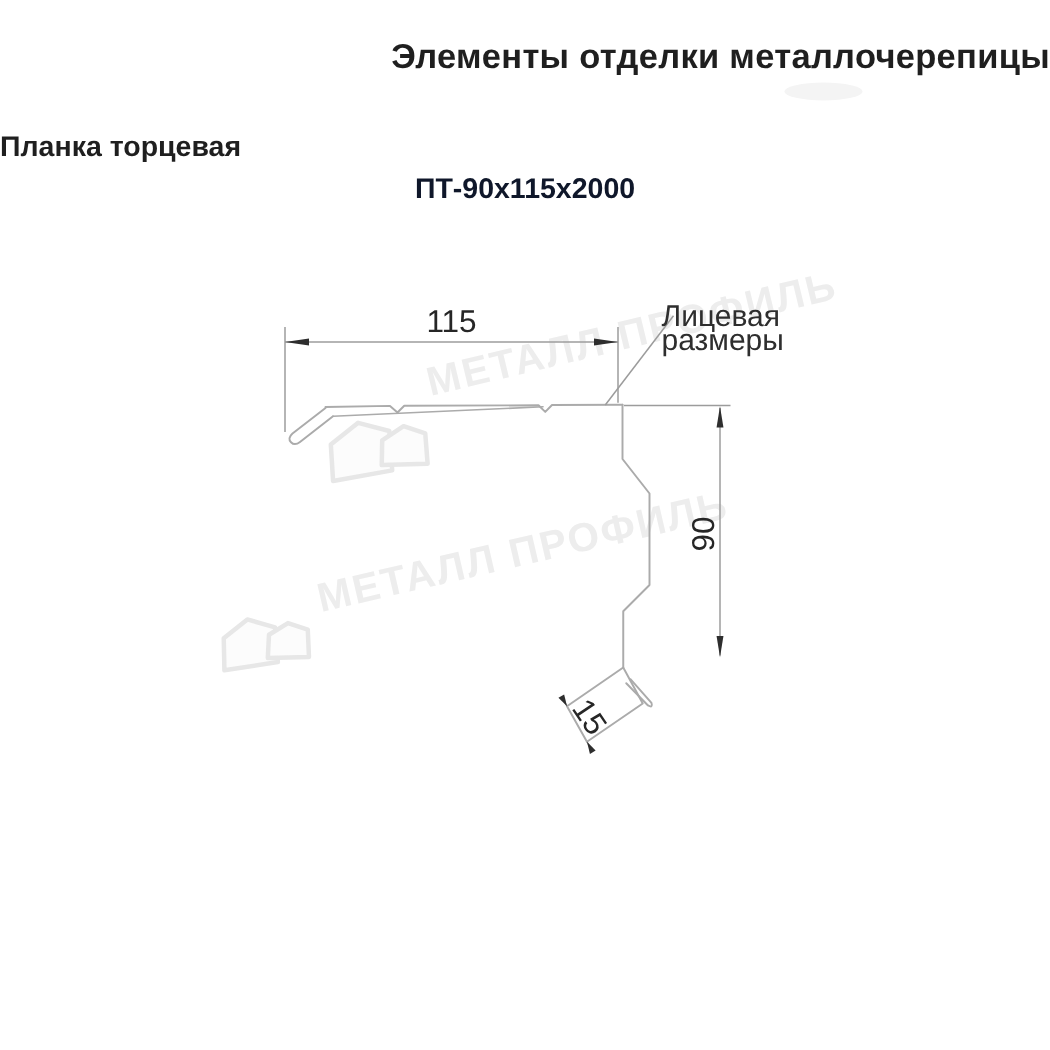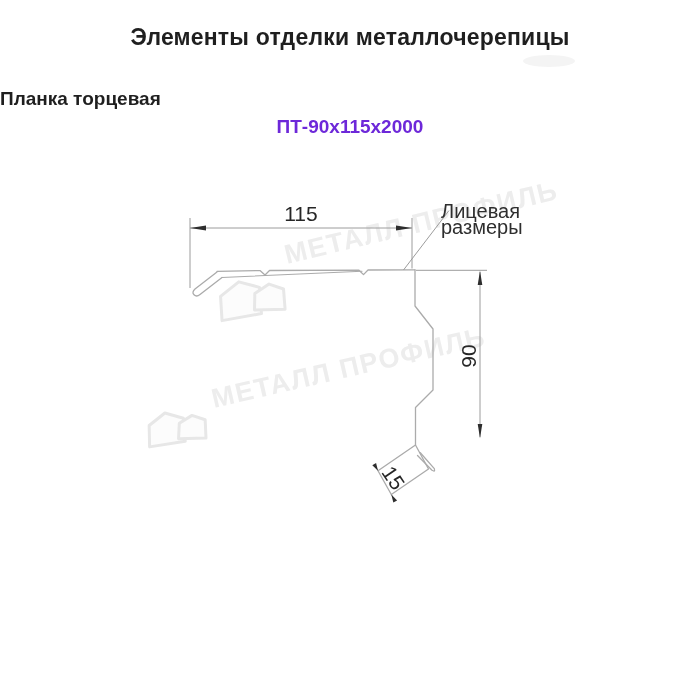--- a/index.html
+++ b/index.html
@@ -1,30 +1,30 @@
 <!DOCTYPE html>
 <html><head>
 <meta charset="utf-8">
 <style>
   html,body{margin:0;padding:0;background:#fff;}
   #canvas{
     position:relative;width:700px;height:700px;background:#ffffff;
     overflow:hidden;font-family:"Liberation Sans", sans-serif;
   }
   .title{
-    position:absolute;left:0;right:0;top:24px;text-align:center;
+    position:absolute;left:0;right:0;top:24px;text-align:right;
     font-size:23px;font-weight:bold;color:#1f1f1f;letter-spacing:.2px;
   }
   .subtitle{
     position:absolute;left:0;right:0;top:88px;text-align:left;
     font-size:19px;font-weight:bold;color:#1f1f1f;
   }
   .model{
     position:absolute;left:0;right:0;top:116px;text-align:center;
-    font-size:19px;font-weight:bold;color:#6d28d9;
+    font-size:19px;font-weight:bold;color:#0f172a;
   }
   .face-label{
     position:absolute;left:441px;top:204px;width:78px;text-align:center;
     font-size:20px;line-height:15.5px;color:#2e2e2e;
   }
   .footer{
     position:absolute;left:12px;top:650px;right:10px;
     font-size:13.5px;line-height:16.5px;color:#2f2f2f;
   }
   svg{position:absolute;left:0;top:0;}

